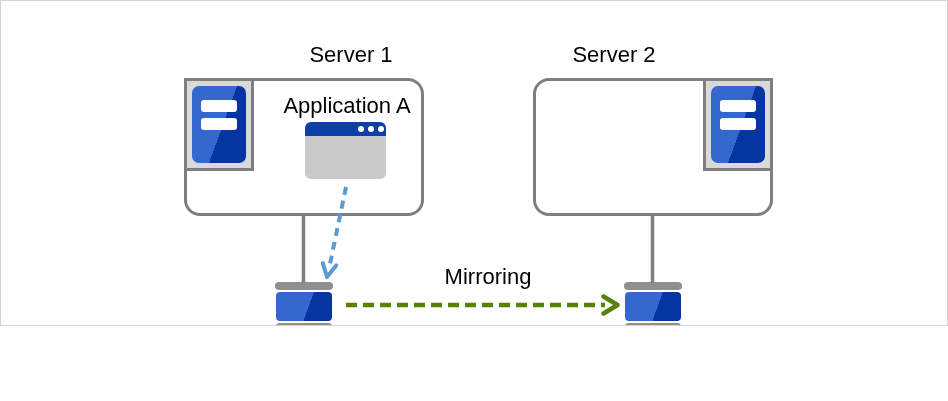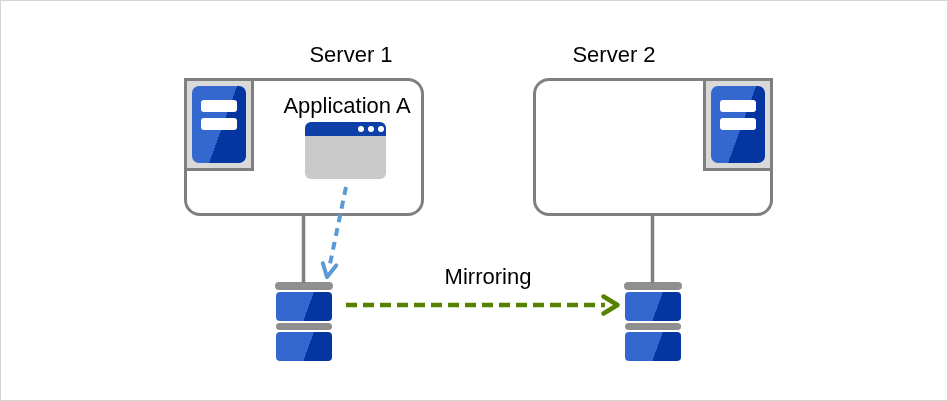--- a/index.html
+++ b/index.html
@@ -10,21 +10,21 @@
     --blue-dark:#0535a0;
     --titlebar-blue:#0d3fa6;
     --window-gray:#c9c9c9;
     --disk-gray:#8f8f8f;
     --arrow-blue:#5b9bd5;
     --arrow-green:#568200;
     --text:#000000;
   }
   html,body{margin:0;padding:0;background:#fff;}
   .canvas{
-    position:relative;width:948px;height:401px;box-sizing:border-box;
+    position:relative;width:948px;height:326px;box-sizing:border-box;
     background:#ffffff;border:1px solid var(--page-border);
     font-family:"Liberation Sans",sans-serif;color:var(--text);
     overflow:hidden;
   }
   .lbl{
     position:absolute;width:220px;text-align:center;
     font-size:22px;line-height:24px;white-space:nowrap;
   }
   
   .server-box{

